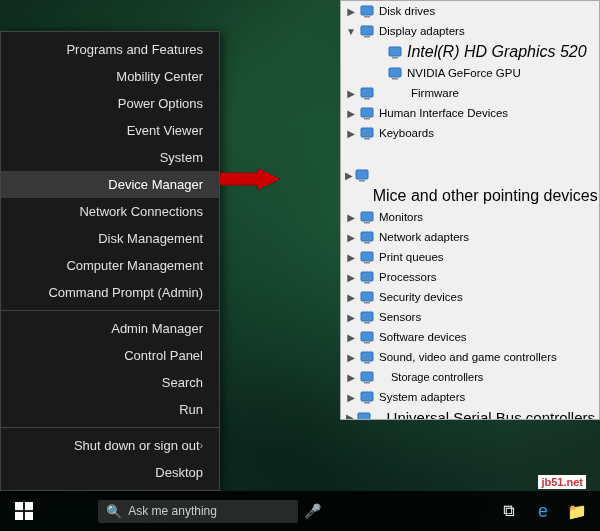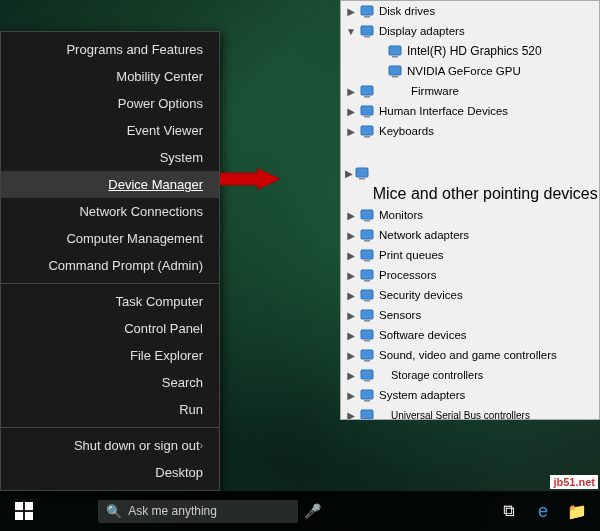--- a/index.html
+++ b/index.html
@@ -86,21 +86,20 @@
       justify-content: flex-end;
       padding: 6px 16px;
       color: #e0e0e0;
       font-size: 13px;
       cursor: pointer;
       white-space: nowrap;
     }
     .menu-item.highlighted {
       background: #2a2a2a;
       color: #fff;
-      text-decoration: underline;
     }
     .menu-separator { height: 1px; background: #444; margin: 4px 0; }
     .menu-item .chevron {
       font-size: 10px;
       color: #aaa;
     }
 
     
     .red-arrow {
       position: absolute;
@@ -167,21 +166,21 @@
       height: 30px;
       display: flex;
       align-items: center;
       justify-content: center;
       color: #ccc;
       font-size: 14px;
     }
     .watermark {
       position: absolute;
       bottom: 42px;
-      right: 2px;
+      right: 14px;
       color: #cc3333;
       font-size: 11px;
       font-weight: bold;
       z-index: 30;
       background: #fff;
       padding: 1px 3px;
     }
 
     
     .camera-circle {
@@ -231,21 +230,21 @@
         <span style="font-size: 11.5px;">Display adapters</span>
       </div>
       <div class="dm-item" style="padding-left: 32px;">
         <span class="arrow"></span>
         <span class="icon" style="font-size: 11px;">
           <svg width="14" height="14" viewBox="0 0 14 14">
             <rect x="1" y="2" width="12" height="9" rx="1" fill="#4a90d9" stroke="#2a70b9" stroke-width="1"></rect>
             <rect x="4" y="12" width="6" height="1.5" fill="#888"></rect>
           </svg>
         </span>
-        <span style="font-size: 12px;">Intel(R) HD Graphics 520</span>
+        <span style="font-size: 16px; font-style: italic;">Intel(R) HD Graphics 520</span>
       </div>
       <div class="dm-item" style="padding-left: 32px;">
         <span class="arrow"></span>
         <span class="icon" style="font-size: 11px;">
           <svg width="14" height="14" viewBox="0 0 14 14">
             <rect x="1" y="2" width="12" height="9" rx="1" fill="#4a90d9" stroke="#2a70b9" stroke-width="1"></rect>
             <rect x="4" y="12" width="6" height="1.5" fill="#888"></rect>
           </svg>
         </span>
         <span style="font-size: 11.5px;">NVIDIA GeForce GPU</span>
@@ -391,21 +390,21 @@
         <span style="font-size: 11.5px;">System adapters</span>
       </div>
       <div class="dm-item" style="padding-left: 4px;">
         <span class="arrow">▶</span>
         <span class="icon" style="font-size: 11px;">
           <svg width="14" height="14" viewBox="0 0 14 14">
             <rect x="1" y="2" width="12" height="9" rx="1" fill="#4a90d9" stroke="#2a70b9" stroke-width="1"></rect>
             <rect x="4" y="12" width="6" height="1.5" fill="#888"></rect>
           </svg>
         </span>
-        <span style="font-size: 10px; margin-left: 12px;">Universal Serial Bus controllers</span>
+        <span style="font-size: 15px; margin-left: 12px;">Universal Serial Bus controllers</span>
       </div>
     </div>
 </div>
 
 <div class="context-menu">
   <div id="menu-items-container">
       <div class="menu-item">
         <span>Programs and Features</span>
       </div>
       <div class="menu-item">
@@ -420,34 +419,34 @@
       <div class="menu-item">
         <span>System</span>
       </div>
       <div class="menu-item highlighted" style="background: rgb(56, 56, 56); color: rgb(255, 255, 255);">
         <span>Device Manager</span>
       </div>
       <div class="menu-item">
         <span>Network Connections</span>
       </div>
       <div class="menu-item">
+        <span>Disk Management</span>
+      </div>
+      <div class="menu-item">
         <span>Computer Management</span>
       </div>
       <div class="menu-item">
         <span>Command Prompt (Admin)</span>
       </div>
       <div class="menu-separator"></div>
       <div class="menu-item">
-        <span>Task Computer</span>
+        <span>Admin Manager</span>
       </div>
       <div class="menu-item">
         <span>Control Panel</span>
-      </div>
-      <div class="menu-item">
-        <span>File Explorer</span>
       </div>
       <div class="menu-item">
         <span>Search</span>
       </div>
       <div class="menu-item">
         <span>Run</span>
       </div>
       <div class="menu-separator"></div>
       <div class="menu-item">
         <span>Shut down or sign out</span>

